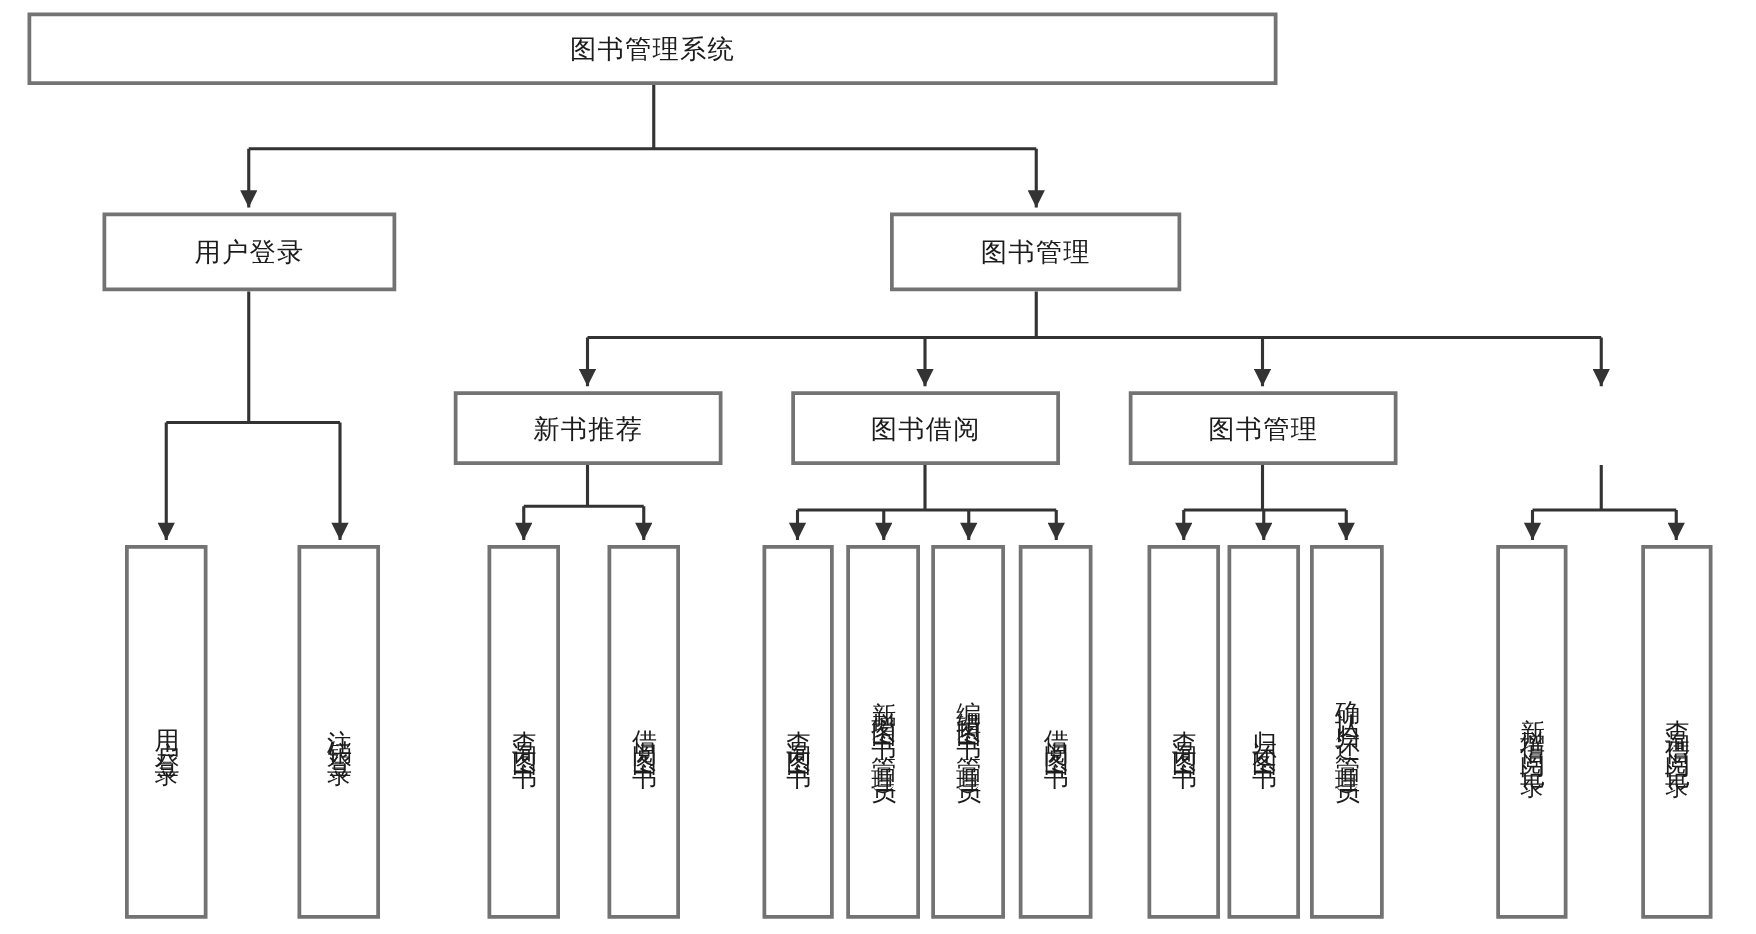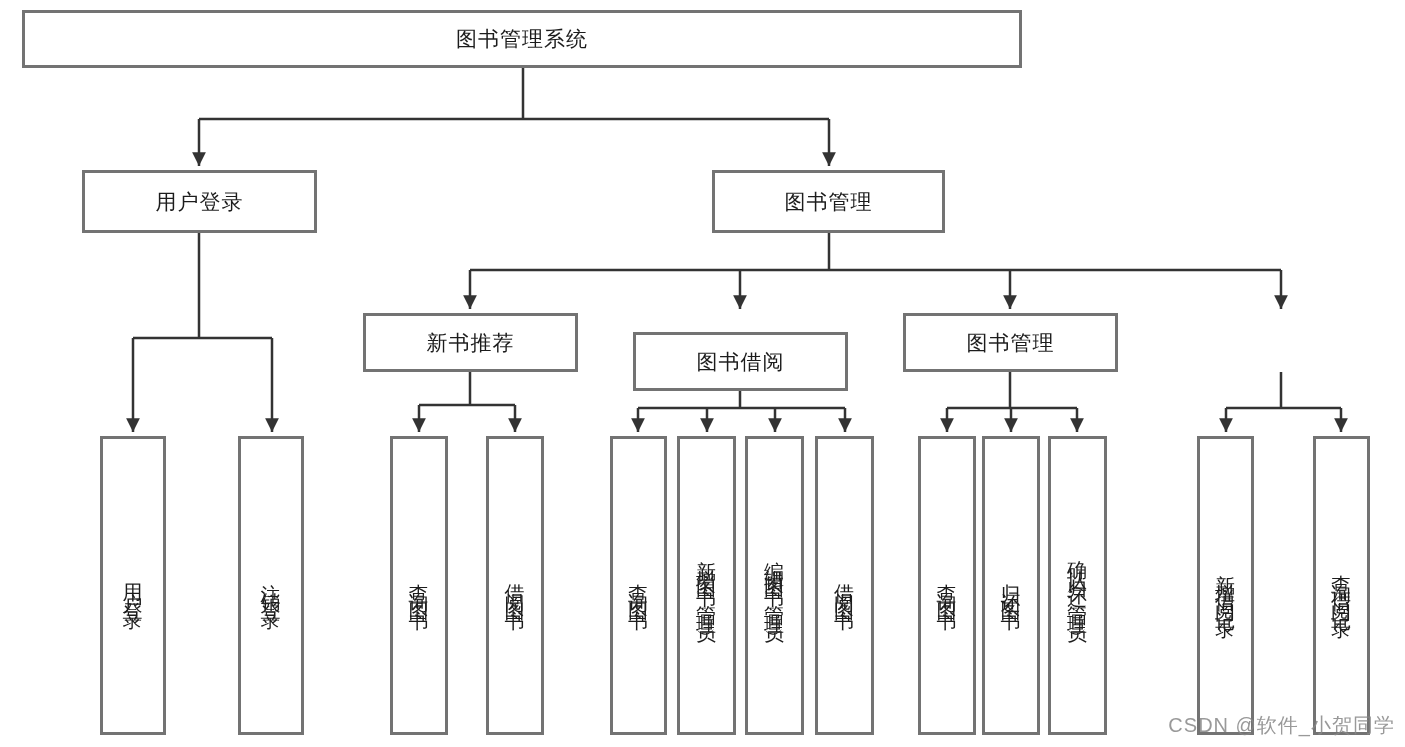--- a/index.html
+++ b/index.html
@@ -44,21 +44,21 @@
     text-orientation: mixed;
     font-size: 20px;
     line-height: 1;
     letter-spacing: 9px;
   }
   
   .n-root   { left: 22px;   top: 10px;  width: 1000px; height: 58px; }
   .n-login  { left: 82px;   top: 170px; width: 235px;  height: 63px; }
   .n-mgmt   { left: 712px;  top: 170px; width: 233px;  height: 63px; }
   .n-cat1   { left: 363px;  top: 313px; width: 215px;  height: 59px; text-align: right; }
-  .n-cat2   { left: 633px;  top: 313px; width: 215px;  height: 59px; margin-top: 19px; }
+  .n-cat2   { left: 633px;  top: 313px; width: 215px;  height: 59px; }
   .n-cat3   { left: 903px;  top: 313px; width: 215px;  height: 59px; }
   .n-cat4   { left: 1173px; top: 313px; width: 215px;  height: 59px; }
   .leaf     { top: 436px; height: 299px; }
   .l-a1 { left: 100px;  width: 66px; }
   .l-a2 { left: 238px;  width: 66px; }
   .l-b1 { left: 390px;  width: 58px; }
   .l-b2 { left: 486px;  width: 58px; }
   .l-c1 { left: 610px;  width: 57px; }
   .l-c2 { left: 677px;  width: 59px; }
   .l-c3 { left: 745px;  width: 59px; }
@@ -178,15 +178,14 @@
     <span class="vlabel">确认归还（管理员）</span>
   </div>
 
   <div class="box leaf l-e1">
     <span class="vlabel">新增借阅记录</span>
   </div>
   <div class="box leaf l-e2">
     <span class="vlabel">查询借阅记录</span>
   </div>
 
-  <div class="watermark">CSDN @软件_小贺同学</div>
 
 </div>
 
 </body></html>

